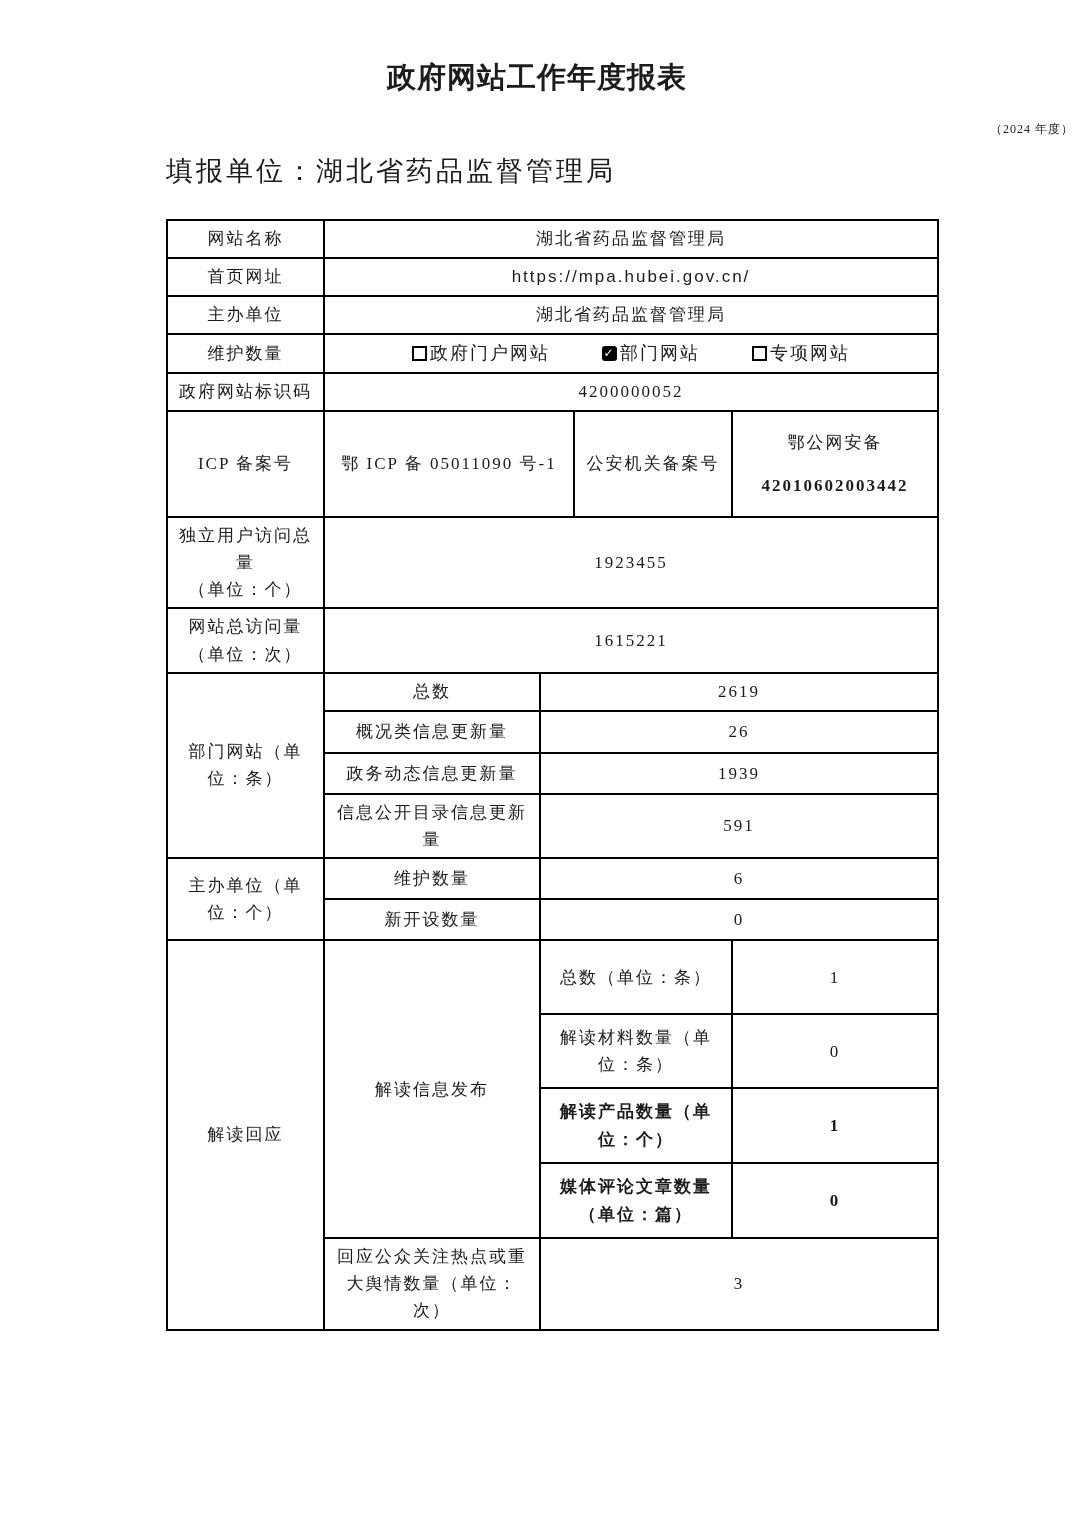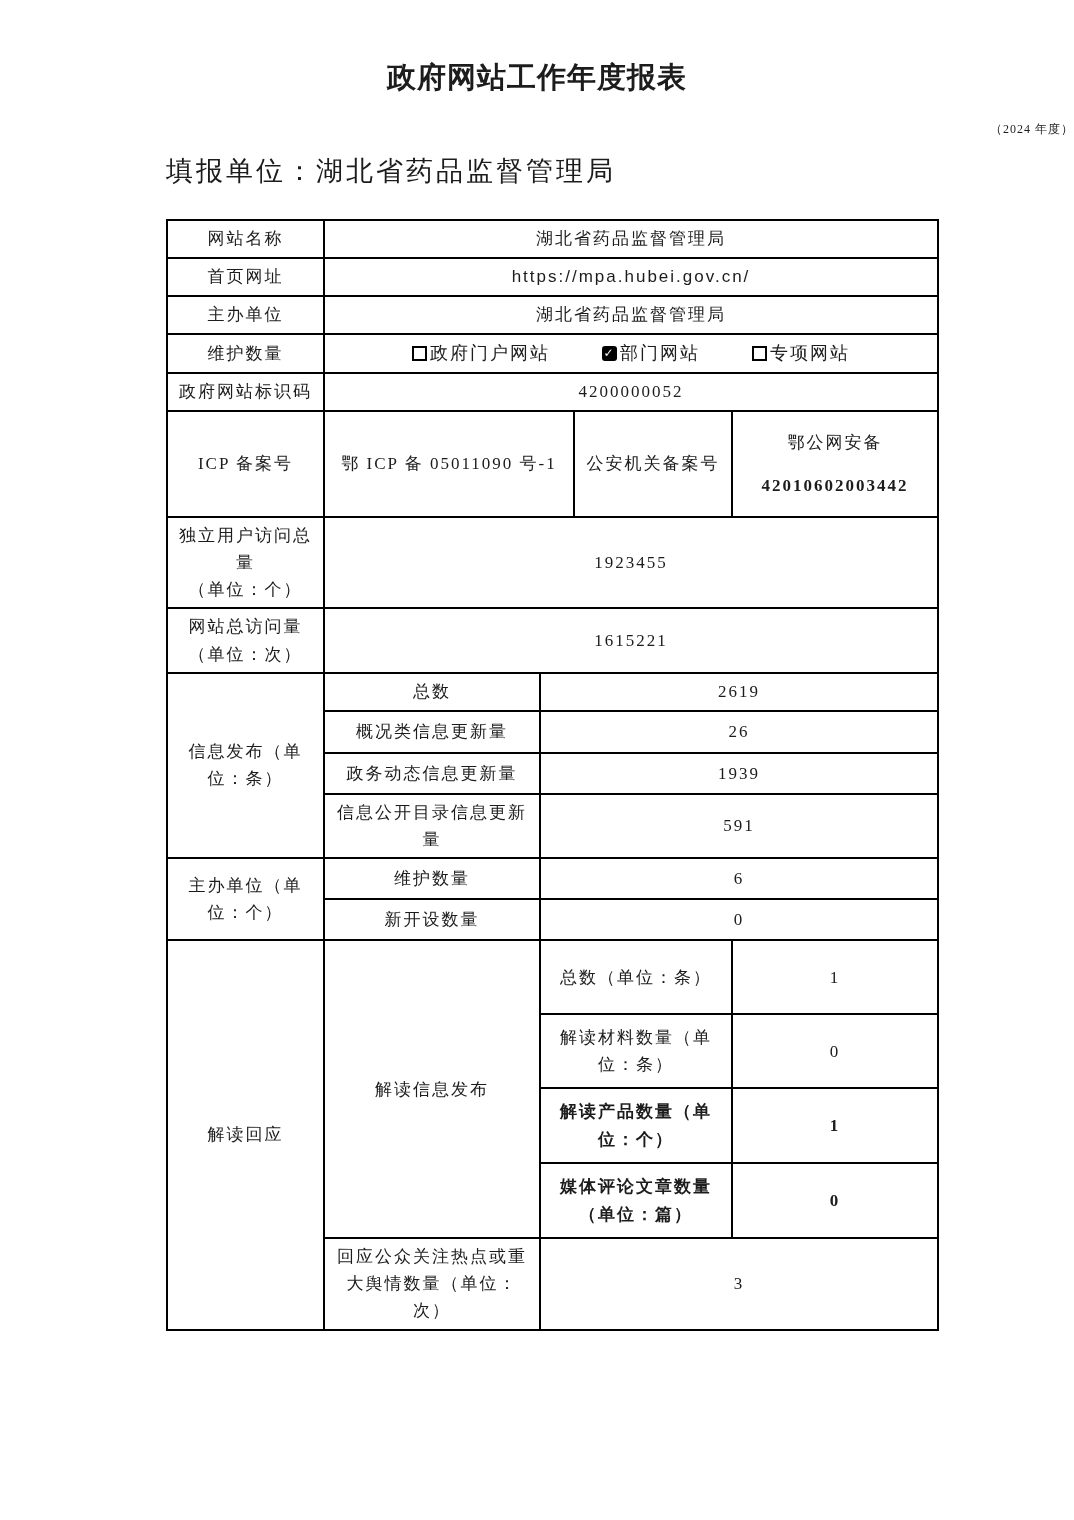--- a/index.html
+++ b/index.html
@@ -178,21 +178,21 @@
 
     <tr class="h57">
       <td>
         <div>网站总访问量</div>
         <div>（单位：次）</div>
       </td>
       <td colspan="4">1615221</td>
     </tr>
 
     <tr class="h38">
-      <td rowspan="4">信息发布（单位：条）</td>
+      <td rowspan="4">部门网站（单位：条）</td>
       <td>总数</td>
       <td colspan="3">2619</td>
     </tr>
     <tr class="h42">
       <td>概况类信息更新量</td>
       <td colspan="3">26</td>
     </tr>
     <tr class="h41">
       <td>政务动态信息更新量</td>
       <td colspan="3">1939</td>

